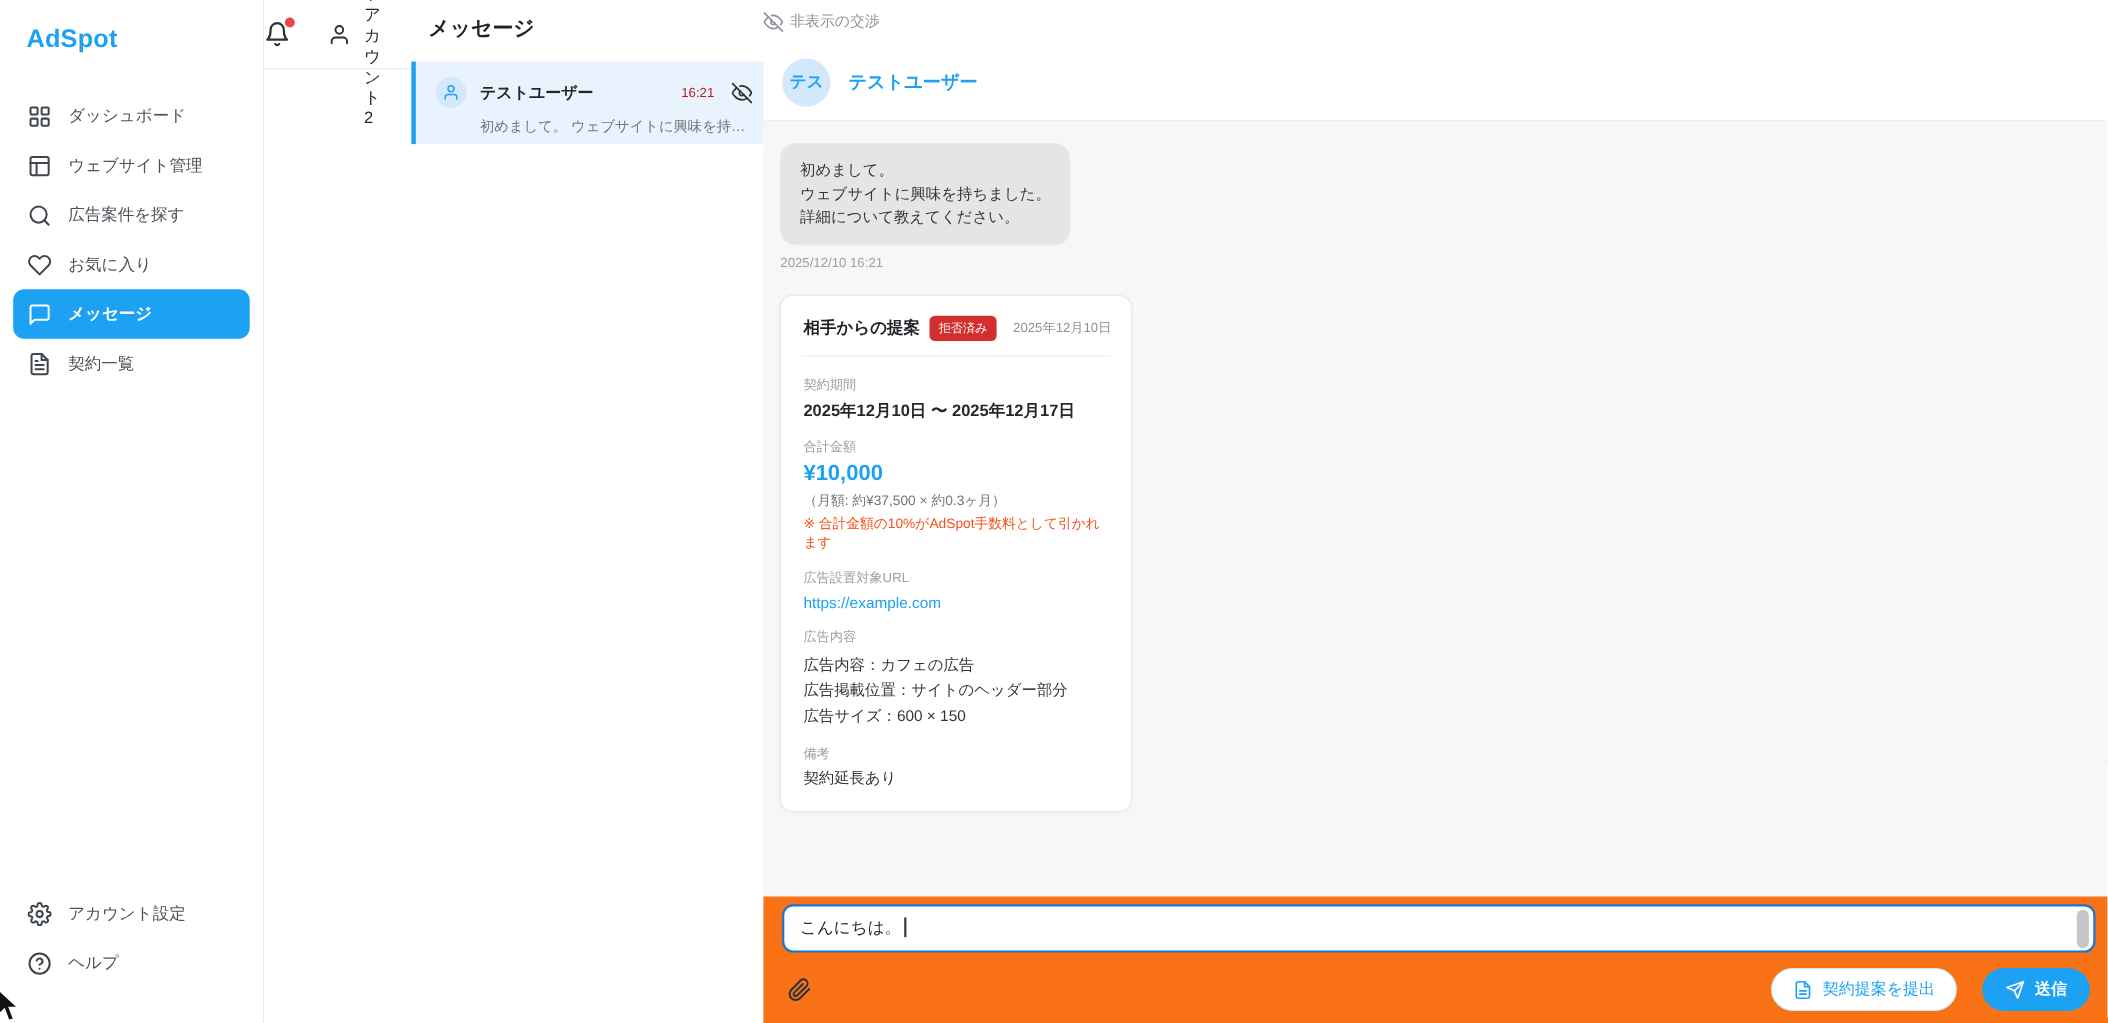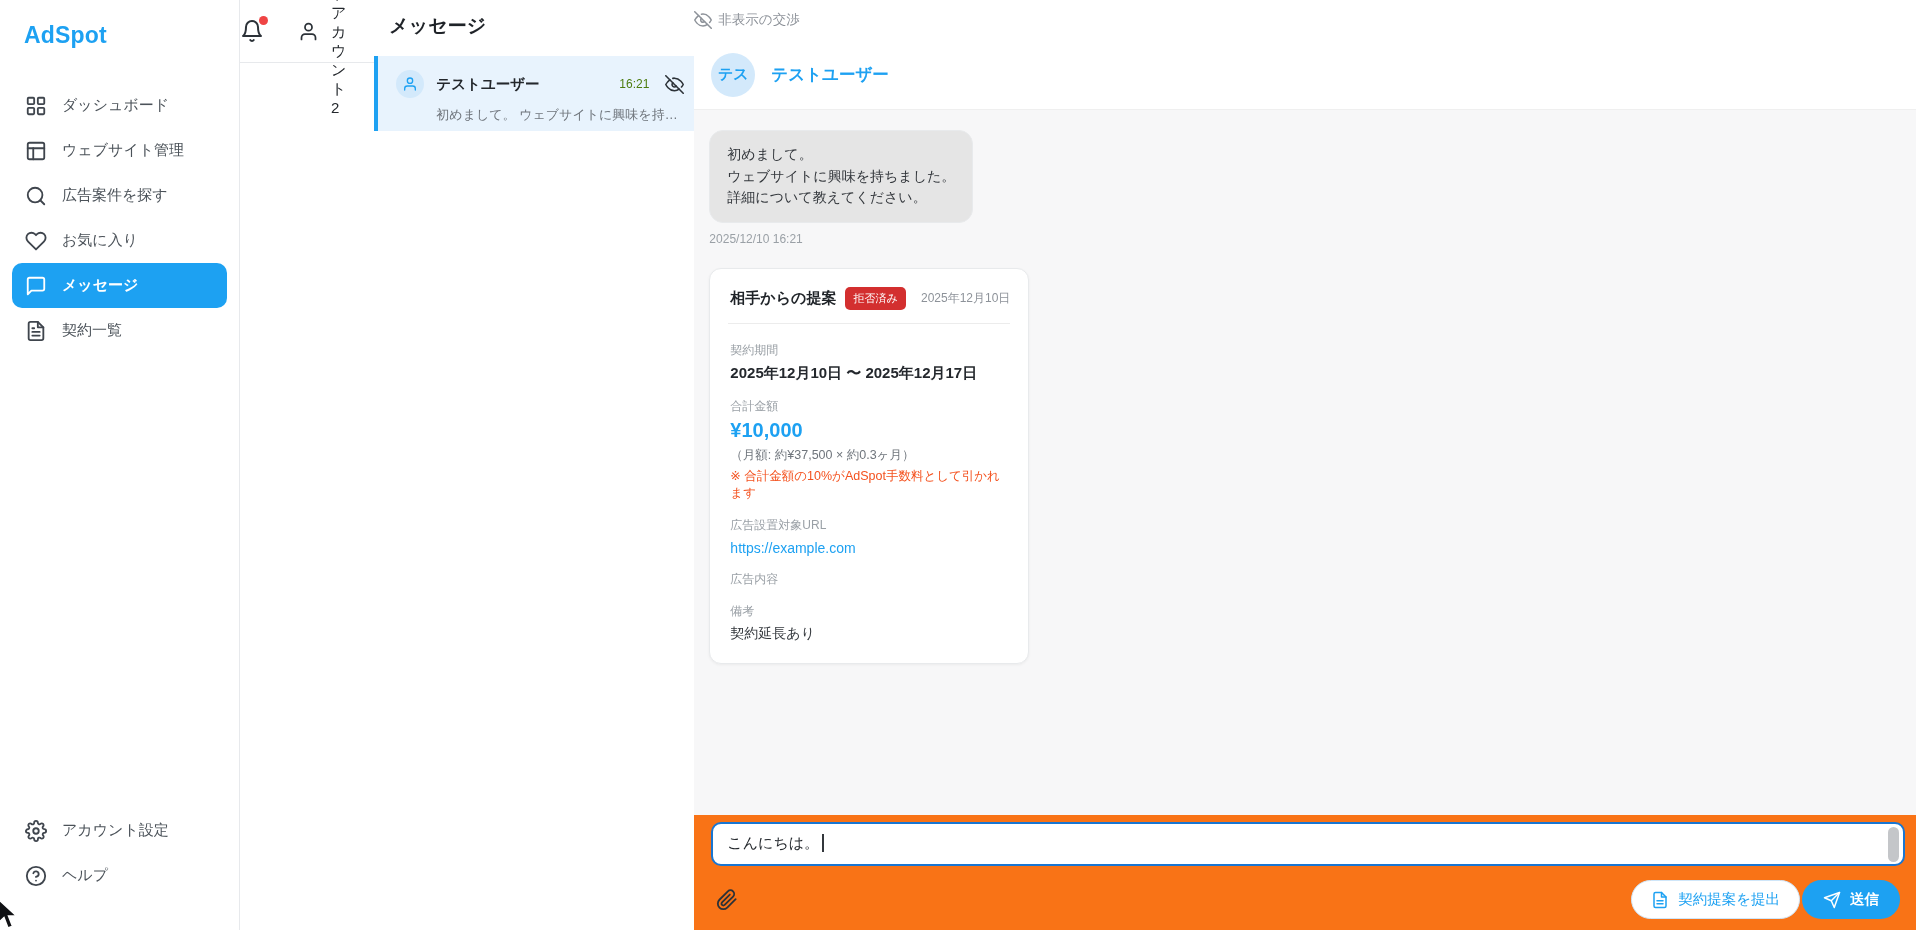--- a/index.html
+++ b/index.html
@@ -43,21 +43,21 @@
   .content{flex:1; display:flex; min-height:0;}
   .conv-panel{width:320px; flex:0 0 320px; padding-top:13px; background:#fff;}
   .conv-title{font-size:19px; font-weight:bold; color:#1f2328; margin:0 0 17px 15px;}
   .conv-item{position:relative; height:75px; background:var(--list-selected-bg); display:flex; align-items:flex-start; padding:14px 10px 0 22px; cursor:pointer;}
   .conv-accent{position:absolute; left:0; top:0; bottom:0; width:4px; background:var(--accent);}
   .conv-main{flex:1; min-width:0;}
   .conv-row1{display:flex; align-items:center; gap:12px;}
   .conv-avatar{width:28px; height:28px; border-radius:50%; background:var(--avatar-bg); color:var(--accent); display:flex; align-items:center; justify-content:center; flex:0 0 28px;}
   .conv-avatar svg{width:16px; height:16px; stroke:currentColor; fill:none; stroke-width:2; stroke-linecap:round; stroke-linejoin:round;}
   .conv-name{font-weight:bold; font-size:14.5px; color:#23272c; flex:1;}
-  .conv-time{font-size:12px; color:#4d7c0f;}
+  .conv-time{font-size:12px; color:#b91c1c;}
   .conv-hide{width:19px; height:19px; color:#2c3238; cursor:pointer; margin-left:4px;}
   .conv-hide svg{width:19px; height:19px;}
   .conv-preview{margin:8px 0 0 40px; font-size:13px; color:#6f757c; white-space:nowrap; overflow:hidden; text-overflow:ellipsis;}
 
   
   .chat-panel{flex:1; display:flex; flex-direction:column; min-width:0; background:#fff;}
   .hidden-toggle-row{height:40px; flex:0 0 40px; display:flex; align-items:center; justify-content:flex-start; padding-right:14px;}
   .hidden-toggle{display:flex; align-items:center; gap:6px; color:#8d9299; font-size:13.5px; cursor:pointer;}
   .hidden-toggle .icon{width:18px; height:18px;}
   .hidden-toggle .icon svg{width:18px; height:18px;}
@@ -86,21 +86,21 @@
   .f-note{margin-top:5px; font-size:14px; color:#33373c;}
 
   
   .composer{flex:0 0 115px; background:#f97316; padding:7px 11px 0 17px;}
   .composer-input{position:relative; height:44px; border:2px solid var(--accent-dark); border-radius:10px; background:#fff; padding:10px 24px 0 14px; font-size:15px; color:#24282d; cursor:text;}
   .caret{display:inline-block; width:1.5px; height:18px; background:#33373c; vertical-align:-4px; margin-left:3px;}
   .composer-scrollbar{position:absolute; top:3px; right:4px; width:11px; height:35px; border-radius:6px; background:#c4c6c9;}
   .composer-row{display:flex; align-items:center; margin-top:14px; padding-right:5px;}
   .attach-btn{width:22px; height:22px; color:#2c3238; margin-left:5px; cursor:pointer;}
   .attach-btn svg{width:22px; height:22px;}
-  .composer-actions{margin-left:auto; display:flex; align-items:center; gap:2px;}
+  .composer-actions{margin-left:auto; display:flex; align-items:center; gap:23px;}
   .btn{display:flex; align-items:center; gap:9px; height:39px; border-radius:20px; font-size:14.5px; cursor:pointer; border:none;}
   .btn-outline{background:#fff; border:1px solid #cfe6f9; color:var(--accent); padding:0 19px;}
   .btn-outline .icon{width:18px; height:18px;}
   .btn-outline .icon svg{width:18px; height:18px;}
   .btn-solid{background:var(--accent); color:#fff; padding:0 21px; font-weight:bold;}
   .btn-solid .icon{width:18px; height:18px;}
   .btn-solid .icon svg{width:18px; height:18px;}
 
   .mouse-cursor{position:absolute; left:-5px; top:897px; pointer-events:none;}
 </style>
@@ -288,20 +288,25 @@
 
               <div class="f-label">合計金額</div>
               <div class="f-total">¥10,000</div>
               <div class="f-monthly">（月額: 約¥37,500 × 約0.3ヶ月）</div>
               <div class="f-fee">※ 合計金額の10%がAdSpot手数料として引かれます</div>
 
               <div class="f-label">広告設置対象URL</div>
               <a class="f-link" href="#">https://example.com</a>
 
               <div class="f-label">広告内容</div>
+              <div class="f-lines">
+                <div>広告内容：カフェの広告</div>
+                <div>広告掲載位置：サイトのヘッダー部分</div>
+                <div>広告サイズ：600 × 150</div>
+              </div>
 
               <div class="f-label">備考</div>
               <div class="f-note">契約延長あり</div>
             </div>
           </div>
         </div>
 
         <div class="composer">
           <div class="composer-input" role="textbox">
             <span>こんにちは。</span><span class="caret"></span>

